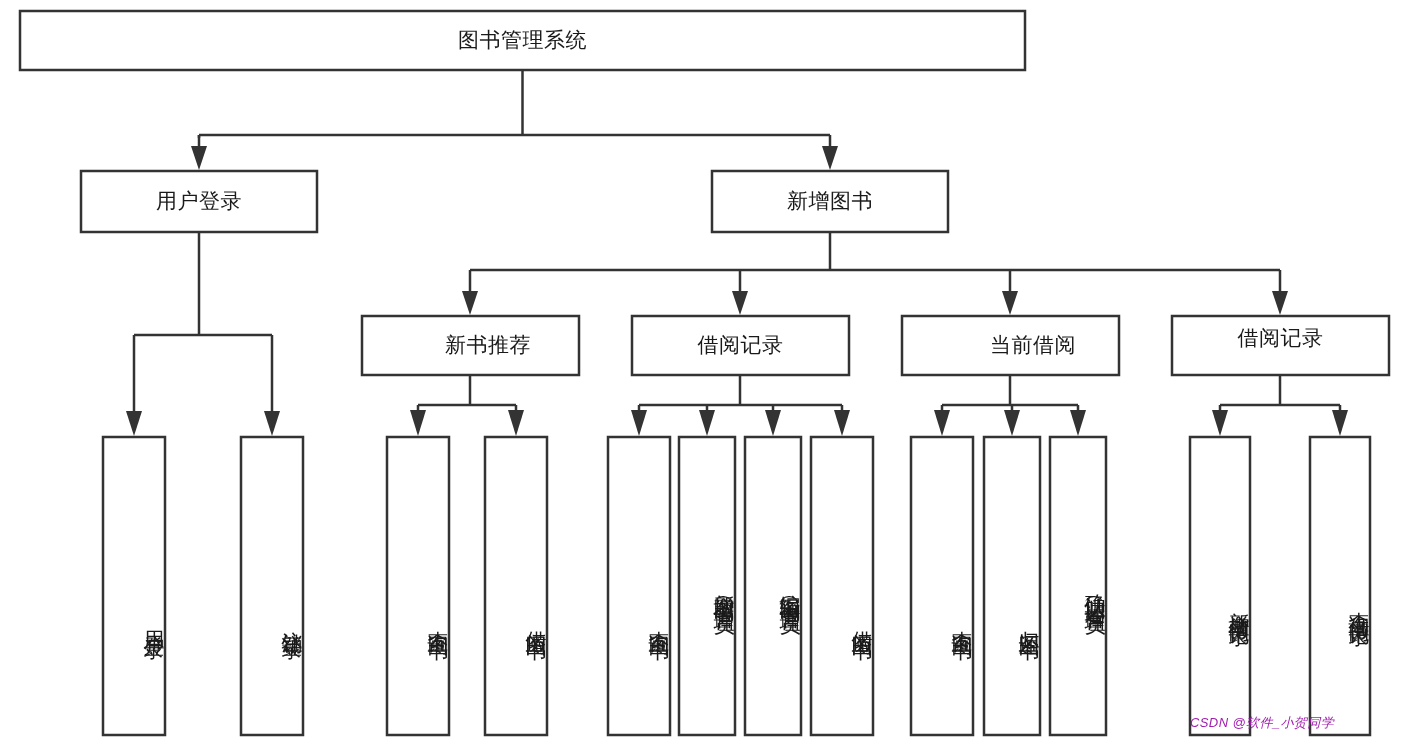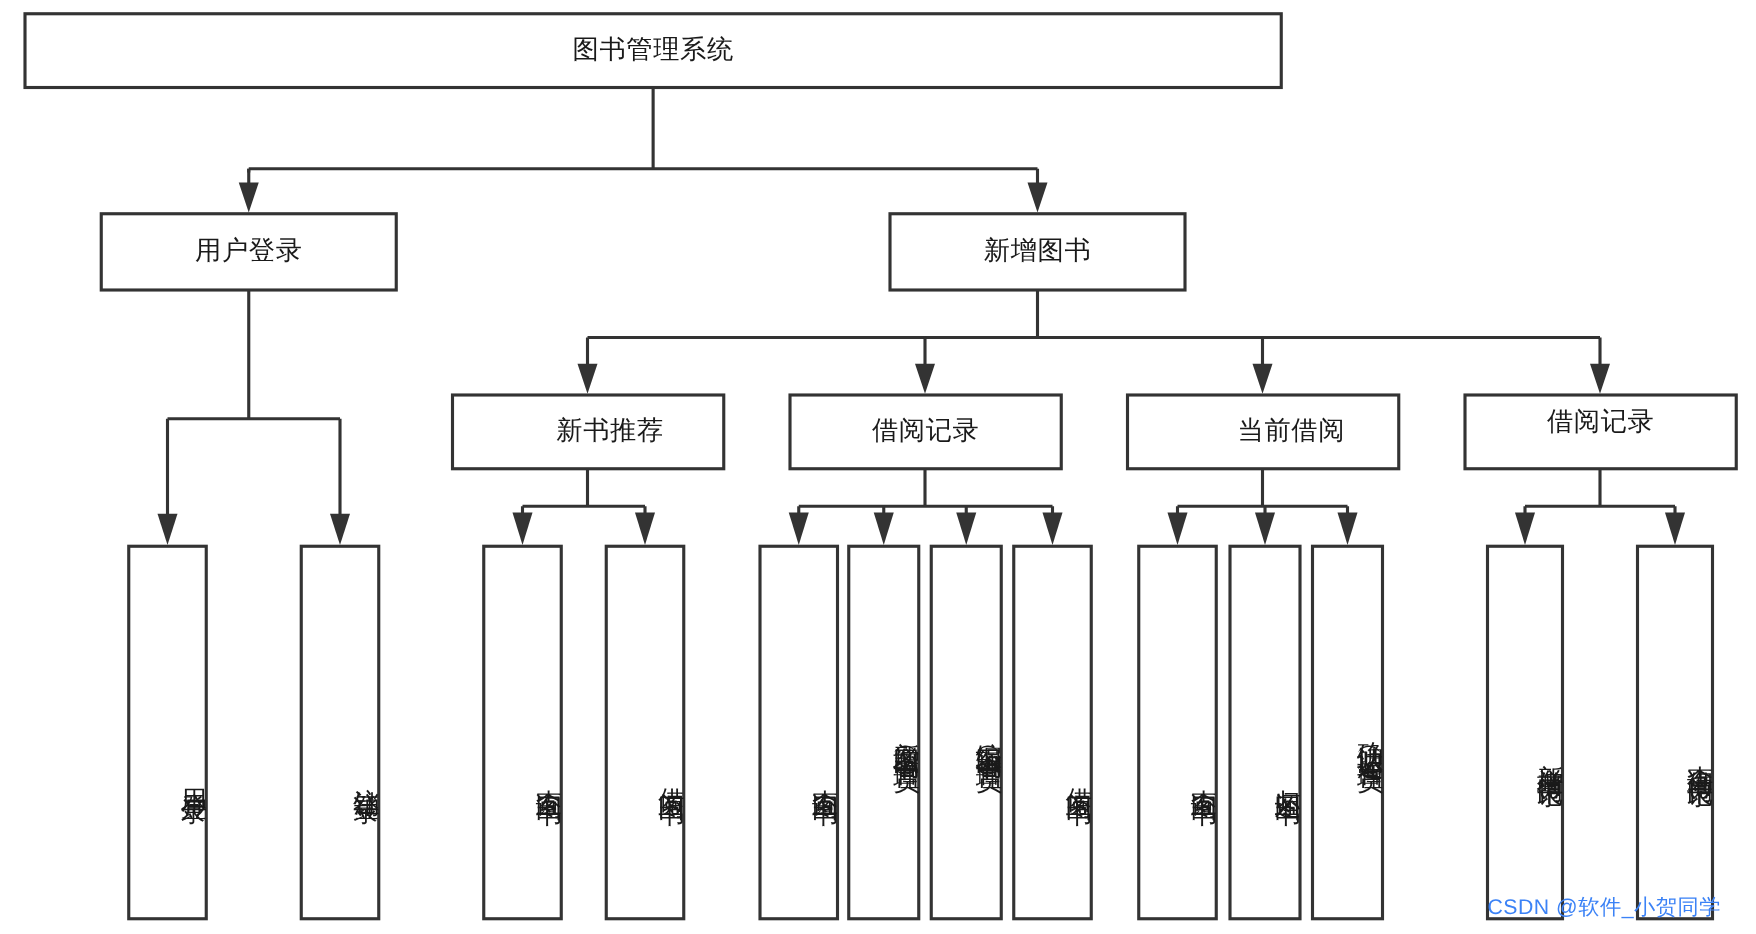--- a/index.html
+++ b/index.html
@@ -61,25 +61,26 @@
     writing-mode: vertical-rl;
     text-orientation: upright;
     letter-spacing: 3px;
     align-items: flex-start;
     padding-top: 4px;
   }
   .watermark {
     position: absolute;
     left: 1190px;
     top: 714px;
-    font-size: 17px;
-    color: #3b82f6;
+    font-size: 13px;
+    color: #a21caf;
     font-family: "Liberation Sans", "DejaVu Sans", sans-serif;
     white-space: nowrap;
     letter-spacing: 0.4px;
+    font-style: italic;
   }
 </style>
 </head>
 <body>
 
 <div id="diagram-root">
 
   <svg class="diagram-canvas" viewBox="0 0 1405 747">
 
     <g>

